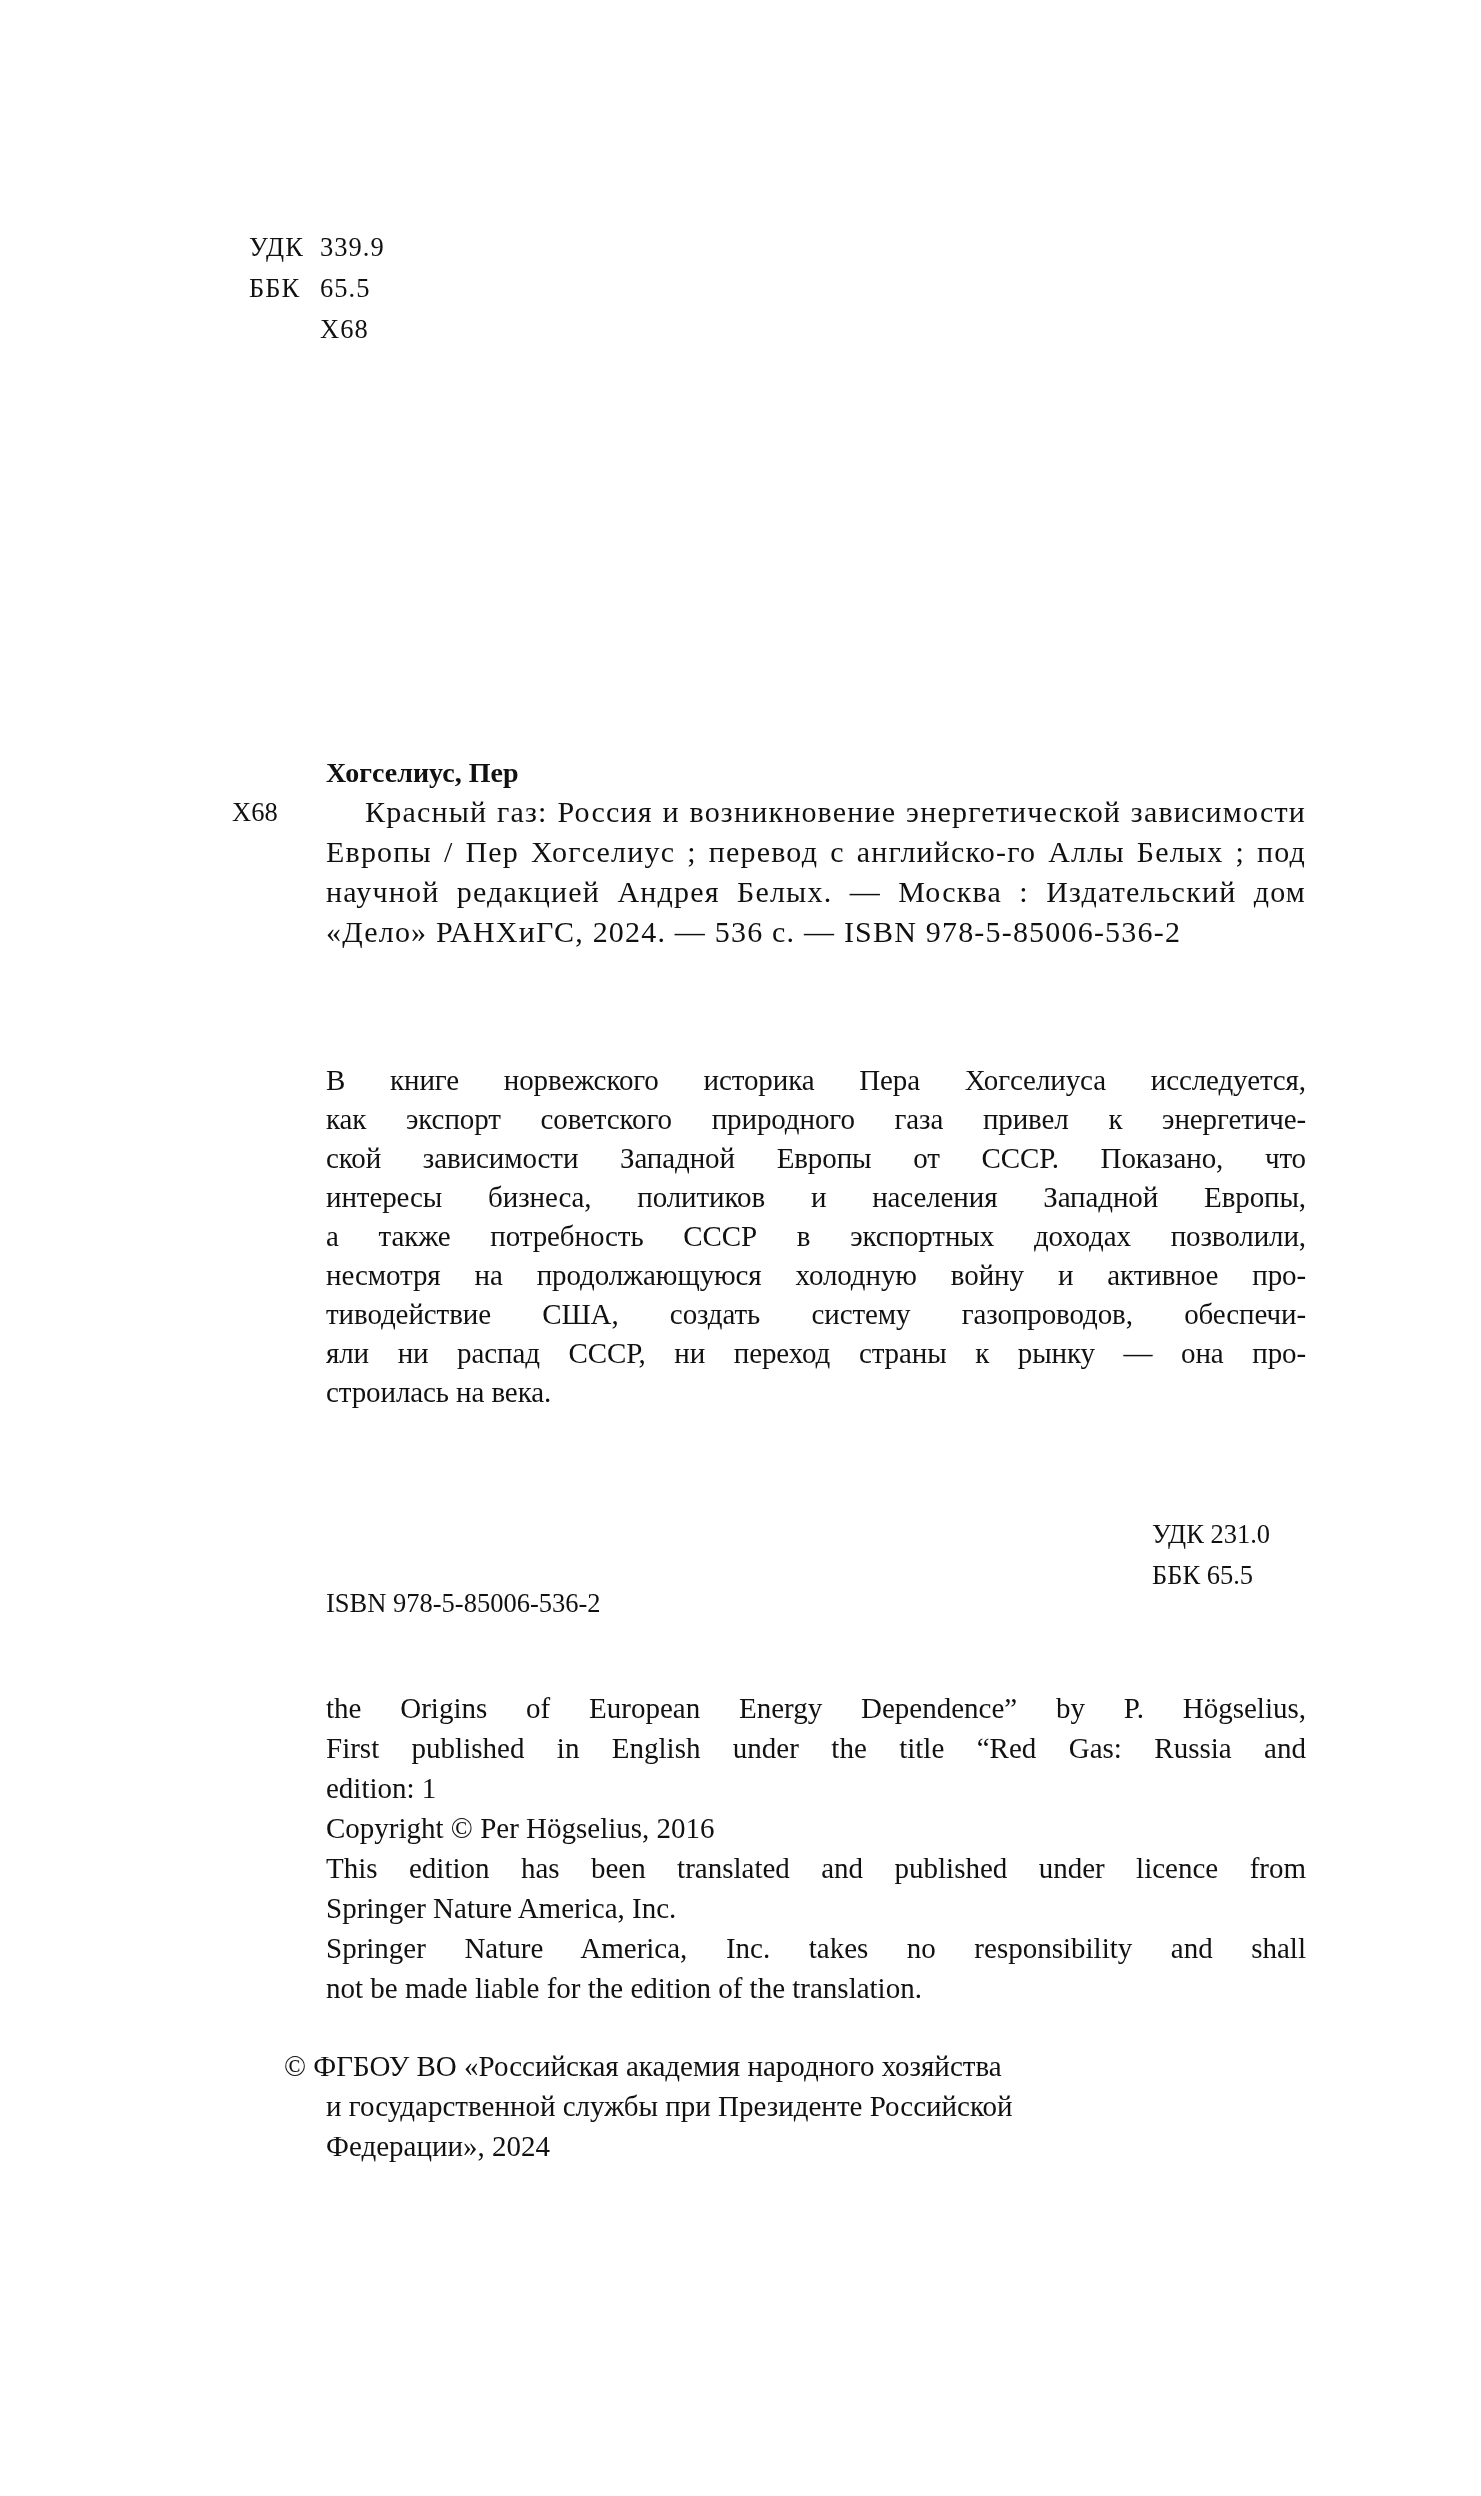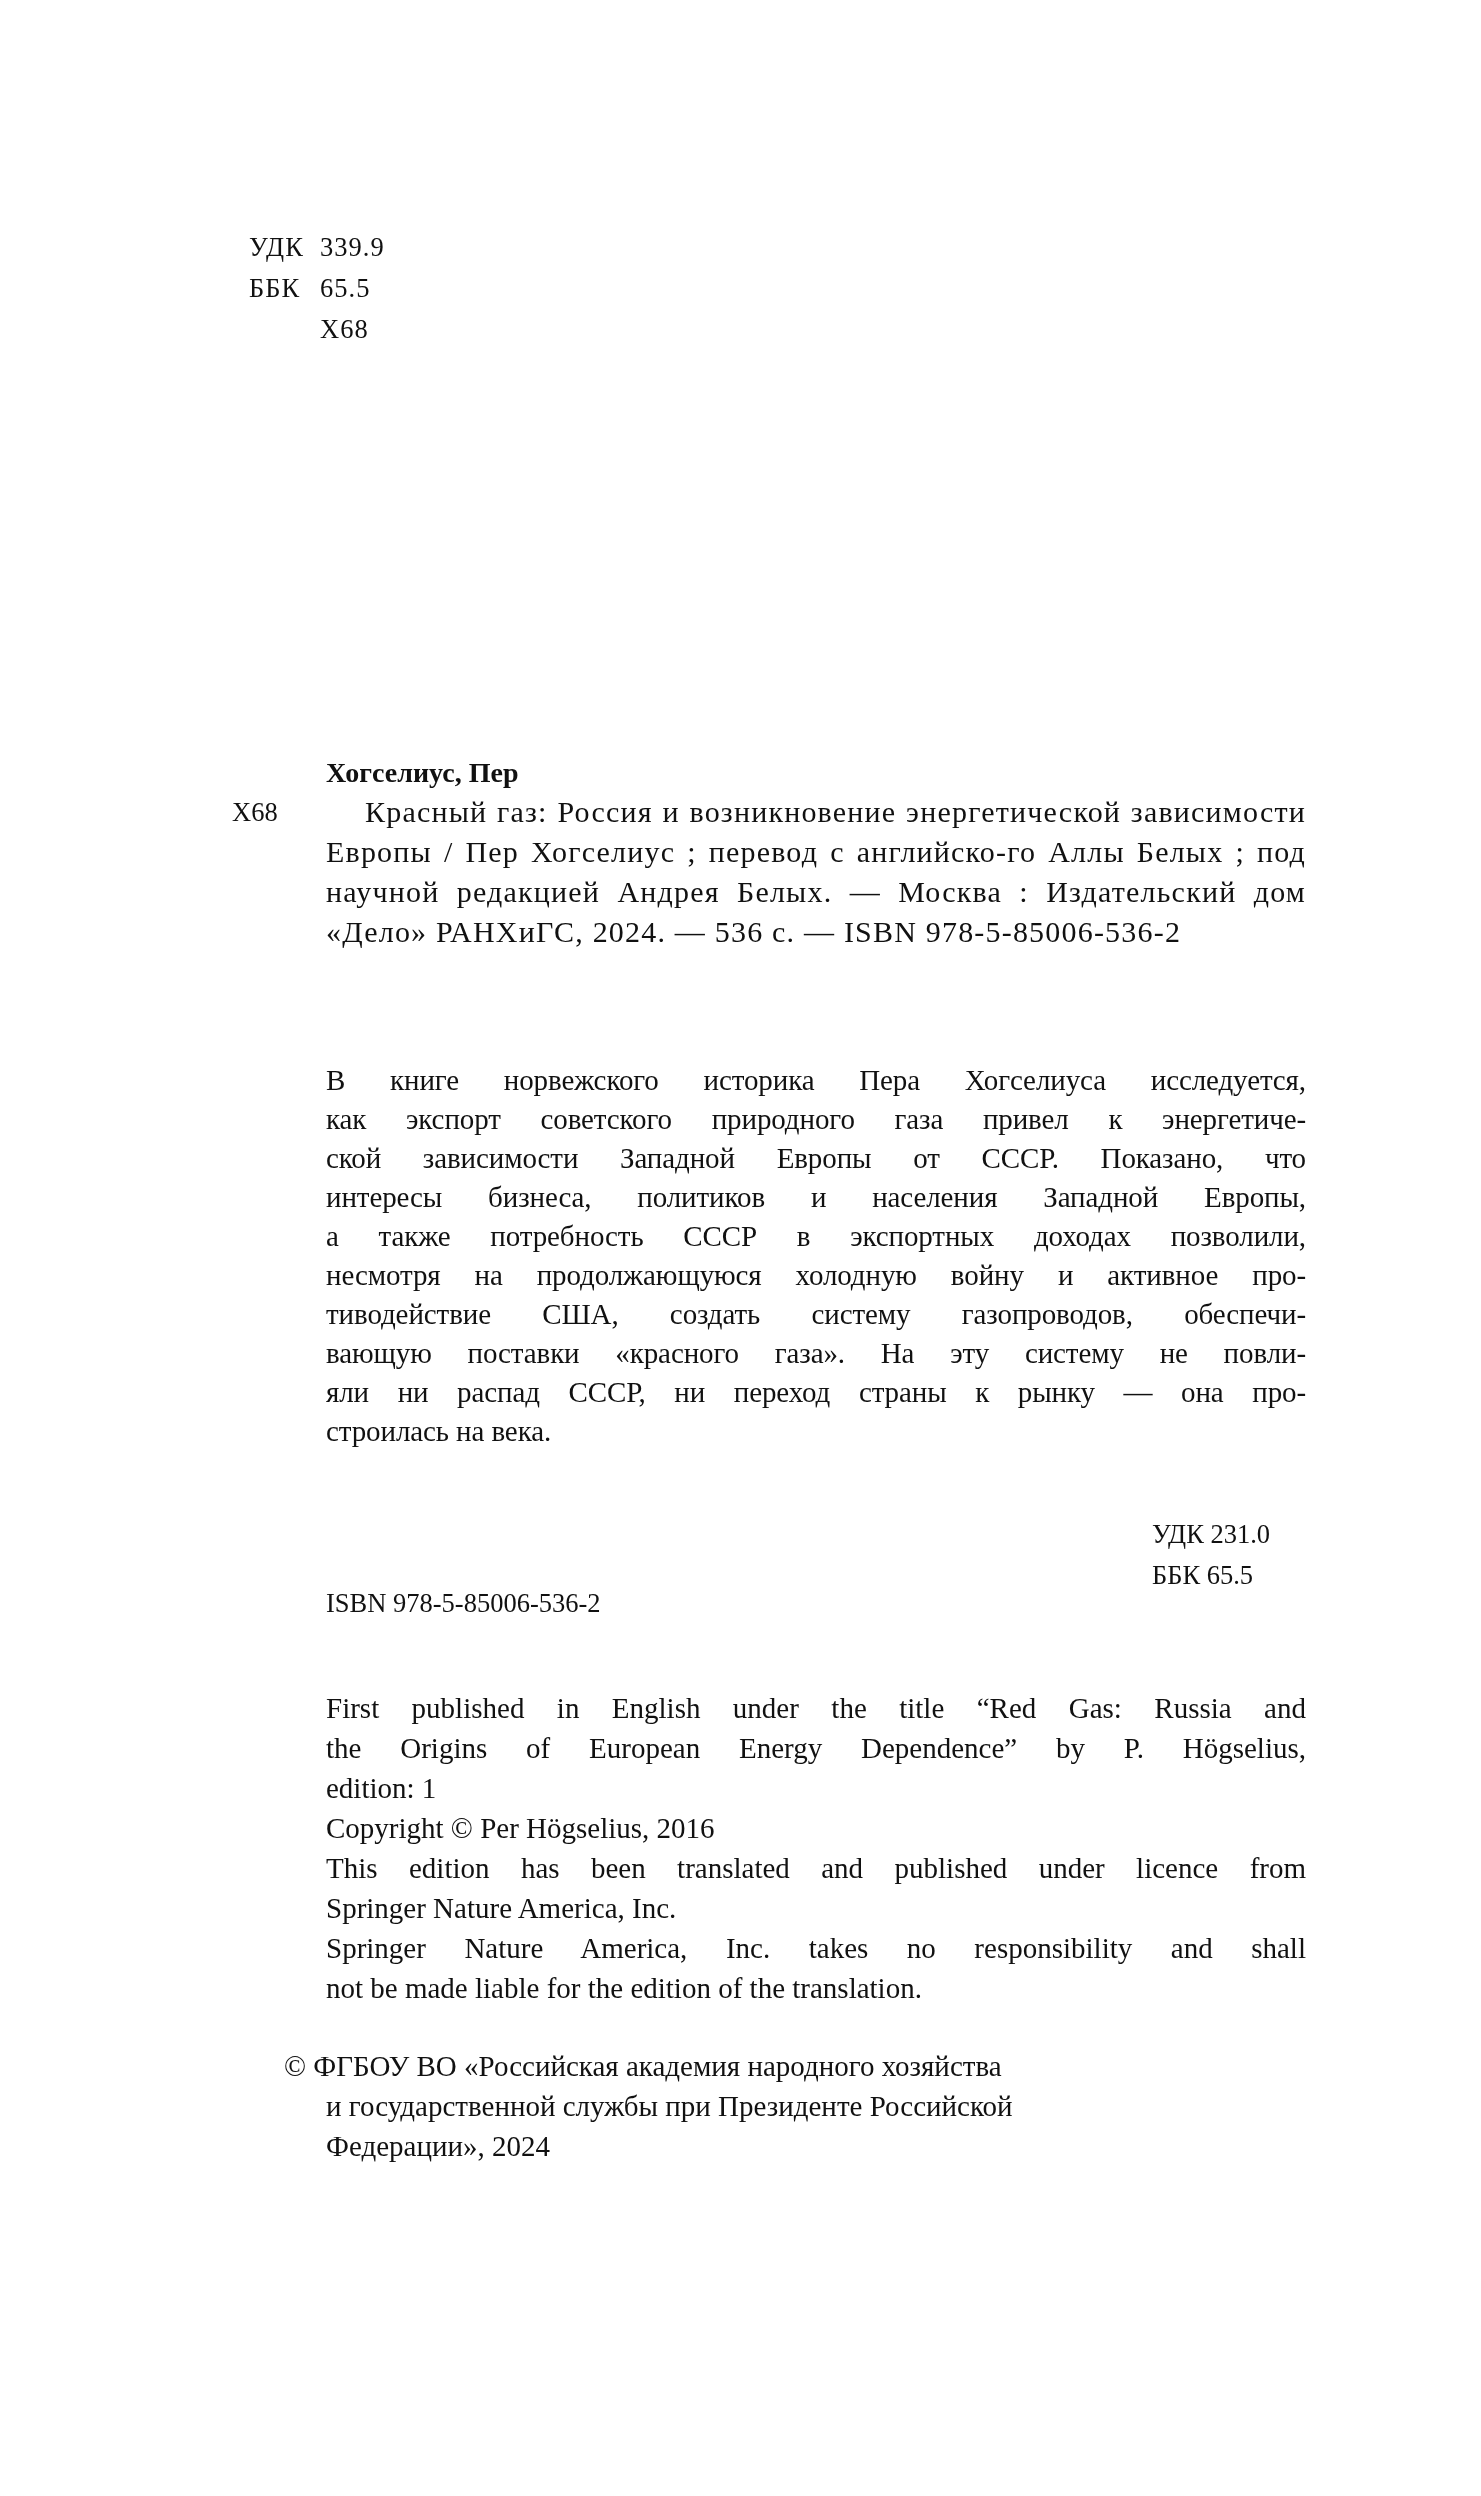--- a/index.html
+++ b/index.html
@@ -63,35 +63,34 @@
 <div class="abs biblio">Красный газ: Россия и возникновение энергетической зависимости Европы / Пер Хогселиус ; перевод с английско-го Аллы Белых ; под научной редакцией Андрея Белых. — Москва : Издательский дом «Дело» РАНХиГС, 2024. — 536 с. — ISBN 978-5-85006-536-2</div>
 
 <div class="abs abstract">
   <span class="line">В книге норвежского историка Пера Хогселиуса исследуется,</span>
   <span class="line">как экспорт советского природного газа привел к энергетиче-</span>
   <span class="line">ской зависимости Западной Европы от СССР. Показано, что</span>
   <span class="line">интересы бизнеса, политиков и населения Западной Европы,</span>
   <span class="line">а также потребность СССР в экспортных доходах позволили,</span>
   <span class="line">несмотря на продолжающуюся холодную войну и активное про-</span>
   <span class="line">тиводействие США, создать систему газопроводов, обеспечи-</span>
-  <span class="line">вающую поставки «красного газа». На эту систему не повли-</span>
   <span class="line">яли ни распад СССР, ни переход страны к рынку — она про-</span>
   <span class="line last">строилась на века.</span>
 </div>
 
 <div class="abs codes-right">
   <div>УДК 231.0</div>
   <div>ББК 65.5</div>
 </div>
 
 <div class="abs isbn">ISBN 978-5-85006-536-2</div>
 
 <div class="abs english">
+  <span class="line j">the Origins of European Energy Dependence” by P. Högselius,</span>
   <span class="line j">First published in English under the title “Red Gas: Russia and</span>
-  <span class="line j">the Origins of European Energy Dependence” by P. Högselius,</span>
   <span class="line">edition: 1</span>
   <span class="line">Copyright © Per Högselius, 2016</span>
   <span class="line j">This edition has been translated and published under licence from</span>
   <span class="line">Springer Nature America, Inc.</span>
   <span class="line j">Springer Nature America, Inc. takes no responsibility and shall</span>
   <span class="line">not be made liable for the edition of the translation.</span>
 </div>
 
 <div class="abs copyright-ru">
   <span class="line">© ФГБОУ ВО «Российская академия народного хозяйства</span>

